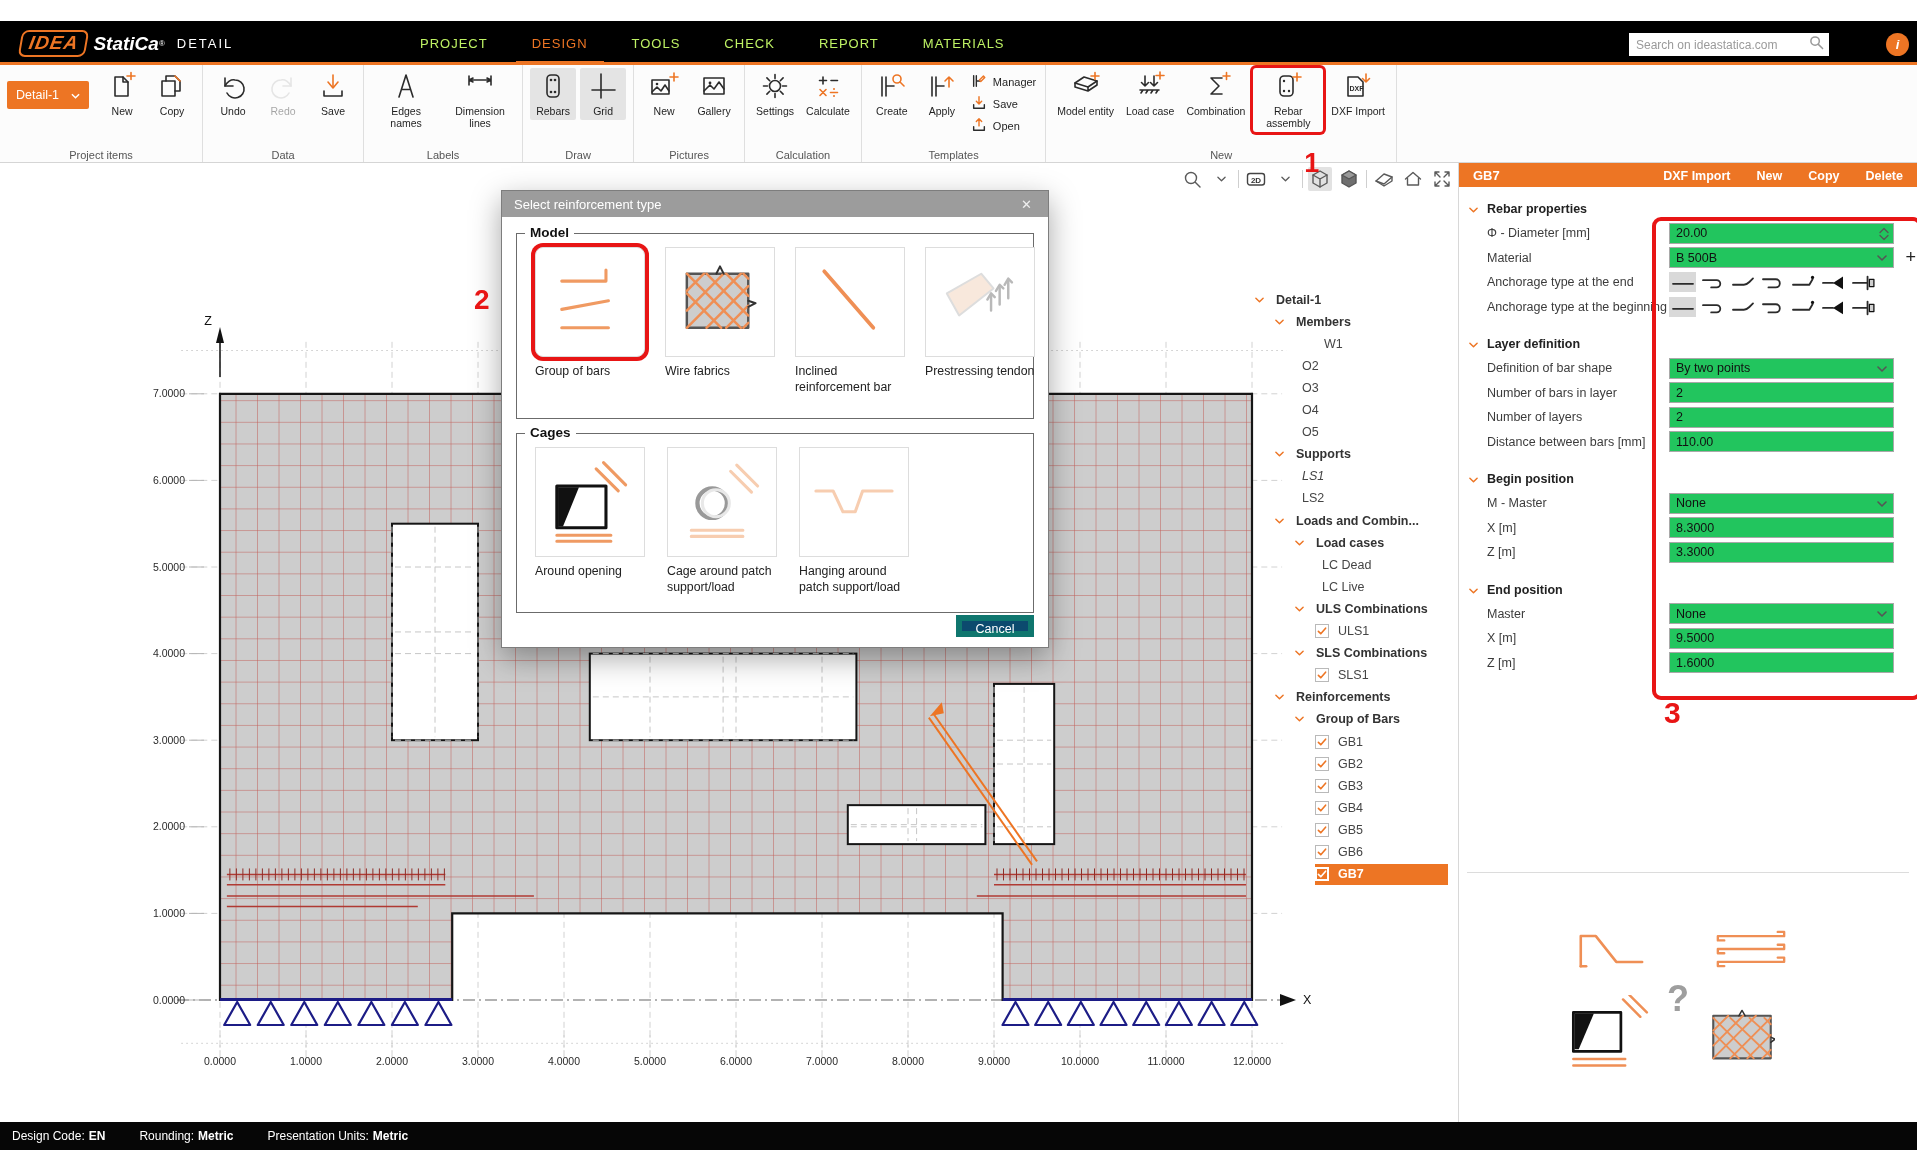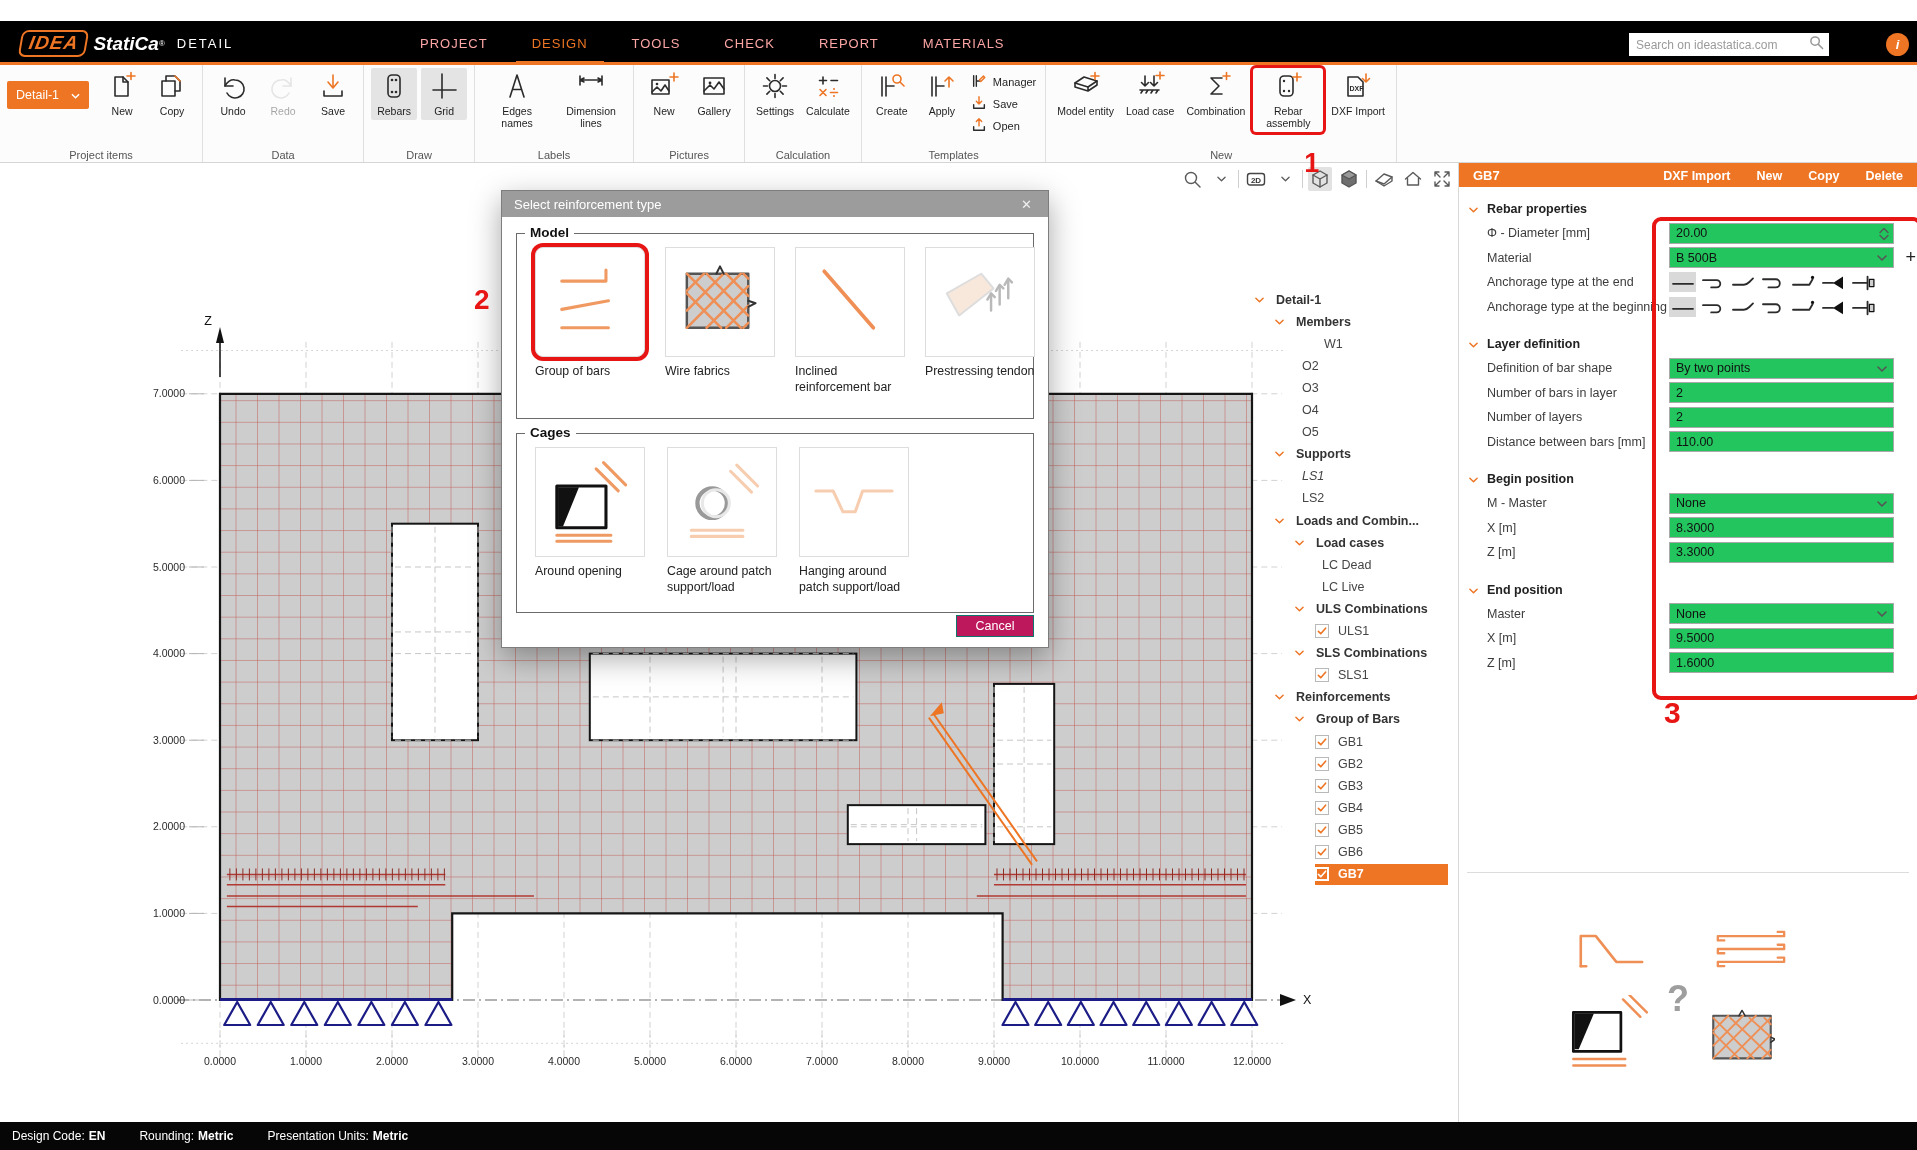--- a/index.html
+++ b/index.html
@@ -10,21 +10,21 @@
   .win-controls{position:absolute;right:0;top:0;height:27px;display:flex;}
   .win-btn{width:46px;text-align:center;color:#c9c9c9;font-size:13px;line-height:27px;cursor:default;}
   
   #appheader{position:absolute;left:0;top:27px;width:100%;height:35px;background:#000;border-bottom:3px solid #ed7524;z-index:5;}
   #logo{position:absolute;left:20px;top:3px;display:flex;align-items:center;}
   .logo-idea{display:inline-block;border:2px solid #ed7524;border-radius:7px;color:#ed7524;font-style:italic;font-weight:bold;font-size:19px;padding:0 7px 1px;transform:skewX(-10deg);letter-spacing:1px;}
   .logo-statica{color:#fff;font-style:italic;font-weight:bold;font-size:19px;margin-left:6px;}
   .logo-reg{color:#fff;font-size:8px;vertical-align:super;}
   .logo-product{color:#fff;font-size:13px;letter-spacing:2px;margin-left:12px;}
   #menu{position:absolute;left:420px;top:0;height:35px;display:flex;gap:44px;}
-  .menu-item{position:relative;color:#fca5a5;font-size:13px;letter-spacing:1px;line-height:33px;cursor:default;}
+  .menu-item{position:relative;color:#bef264;font-size:13px;letter-spacing:1px;line-height:33px;cursor:default;}
   .menu-item.active{color:#ed7524;}
   .menu-item.active::after{content:"";position:absolute;left:-16px;right:-16px;bottom:-3px;height:4px;background:#ed7524;}
   #searchbox{position:absolute;right:88px;top:6px;width:190px;height:23px;background:#fff;display:flex;align-items:center;padding:0 5px;}
   #searchbox input{flex:1;border:none;outline:none;font-size:12px;color:#555;font-family:"Liberation Sans",sans-serif;background:transparent;}
   #searchbox input::placeholder{color:#9a9a9a;}
   #infobadge{position:absolute;right:8px;top:6px;width:23px;height:23px;border-radius:50%;background:#ed7524;color:#fff;font-weight:bold;font-style:italic;text-align:center;line-height:23px;font-size:13px;}
   
   #ribbon{position:absolute;left:0;top:65px;width:100%;height:97px;background:#fcfcfc;border-bottom:1px solid #d5d5d5;display:flex;z-index:4;}
   .rgroup{position:relative;height:97px;border-right:1px solid #dfdfdf;padding:3px 7px 16px;box-sizing:border-box;}
   .rgroup-label{position:absolute;bottom:1px;left:0;right:0;text-align:center;font-size:11px;color:#555;}
@@ -86,21 +86,21 @@
   .dlg-close{color:#efefef;font-size:13px;padding:0 4px;}
   .groupbox{position:relative;border:1px solid #6b6b6b;margin:0 14px;}
   #gb-model{margin-top:16px;height:184px;}
   #gb-cages{margin-top:14px;height:178px;}
   .legend{position:absolute;top:-9px;left:8px;background:#fff;padding:0 5px;font-weight:bold;font-size:13.5px;color:#111;}
   .tiles{display:flex;gap:20px;padding:13px 0 0 18px;}
   .tile-wrap{width:112px;}
   .tile{width:110px;height:110px;border:1px solid #ddd;background:#fff;display:flex;align-items:center;justify-content:center;box-sizing:border-box;}
   .tile-annotated{box-shadow:0 0 0 4px #e81515;border-radius:8px;}
   .tile-label{margin-top:7px;font-size:12.3px;color:#222;line-height:1.3;}
-  #dlg-cancel{position:absolute;right:14px;bottom:10px;width:78px;height:22px;background:#be185d;color:#fff;border:1px solid #0f766e;font-size:12.5px;font-family:"Liberation Sans",sans-serif;}
+  #dlg-cancel{position:absolute;right:14px;bottom:10px;width:78px;height:22px;background:#0c4a6e;color:#fff;border:6px solid #0f766e;font-size:12.5px;font-family:"Liberation Sans",sans-serif;}
   
   .annum{position:absolute;font-weight:bold;color:#e81515;z-index:60;}
   #ann1{font-size:27px;}
   #ann2{left:474px;top:284px;font-size:28px;z-index:60;}
   
   #statusbar{position:absolute;left:0;bottom:0;width:100%;height:28px;background:#060606;color:#fff;display:flex;align-items:center;padding-left:12px;z-index:5;box-sizing:border-box;}
   .sb-item{font-size:12px;margin-right:34px;}
   .sb-item b{margin-left:4px;}
   svg text{font-family:"Liberation Sans",sans-serif;}
 </style>
@@ -199,57 +199,57 @@
               </g>
               <path d="M6 25h18M6 20v5M24 20v5"></path>
             </svg></span>
           <span>Save</span>
         </div>
       </div>
       <div class="rgroup-label">Data</div>
     </div>
     <div class="rgroup">
       <div class="rbtns">
+        <div class="rbtn">
+          <span><svg viewBox="0 0 30 30" width="30" height="30" fill="none" stroke="#2b2b2b" stroke-width="1.6" stroke-linecap="round" stroke-linejoin="round">
+              <path d="M8 26L15 4l7 22M10.5 18.5h9"></path>
+            </svg></span>
+          <span>Edges names</span>
+        </div>
+        <div class="rbtn">
+          <span><svg viewBox="0 0 30 30" width="30" height="30" fill="none" stroke="#2b2b2b" stroke-width="1.6" stroke-linecap="round" stroke-linejoin="round">
+              <path d="M4 14V5M26 14V5M4 9h22M8 7l-4 2 4 2M22 7l4 2-4 2"></path>
+            </svg></span>
+          <span>Dimension lines</span>
+        </div>
+      </div>
+      <div class="rgroup-label">Labels</div>
+    </div>
+    <div class="rgroup">
+      <div class="rbtns">
         <div class="rbtn active">
           <span><svg viewBox="0 0 30 30" width="30" height="30" fill="none" stroke="#2b2b2b" stroke-width="1.6" stroke-linecap="round" stroke-linejoin="round">
               <rect x="9" y="4" width="12" height="22" rx="4"></rect>
               <g fill="#2b2b2b" stroke="none">
                 <circle cx="13" cy="9" r="1.3"></circle>
                 <circle cx="17" cy="9" r="1.3"></circle>
                 <circle cx="13" cy="21" r="1.3"></circle>
                 <circle cx="17" cy="21" r="1.3"></circle>
               </g>
             </svg></span>
           <span>Rebars</span>
         </div>
         <div class="rbtn active">
           <span><svg viewBox="0 0 30 30" width="30" height="30" fill="none" stroke="#2b2b2b" stroke-width="1.6" stroke-linecap="round" stroke-linejoin="round">
               <path d="M4 19h23M13 3v24"></path>
             </svg></span>
           <span>Grid</span>
         </div>
       </div>
       <div class="rgroup-label">Draw</div>
-    </div>
-    <div class="rgroup">
-      <div class="rbtns">
-        <div class="rbtn">
-          <span><svg viewBox="0 0 30 30" width="30" height="30" fill="none" stroke="#2b2b2b" stroke-width="1.6" stroke-linecap="round" stroke-linejoin="round">
-              <path d="M8 26L15 4l7 22M10.5 18.5h9"></path>
-            </svg></span>
-          <span>Edges names</span>
-        </div>
-        <div class="rbtn">
-          <span><svg viewBox="0 0 30 30" width="30" height="30" fill="none" stroke="#2b2b2b" stroke-width="1.6" stroke-linecap="round" stroke-linejoin="round">
-              <path d="M4 14V5M26 14V5M4 9h22M8 7l-4 2 4 2M22 7l4 2-4 2"></path>
-            </svg></span>
-          <span>Dimension lines</span>
-        </div>
-      </div>
-      <div class="rgroup-label">Labels</div>
     </div>
     <div class="rgroup">
       <div class="rbtns">
         <div class="rbtn">
           <span><svg viewBox="0 0 30 30" width="30" height="30" fill="none" stroke="#2b2b2b" stroke-width="1.6" stroke-linecap="round" stroke-linejoin="round">
               <rect x="3" y="9" width="17" height="14"></rect>
               <circle cx="8" cy="13" r="1.3" fill="#2b2b2b" stroke="none"></circle>
               <path d="M3 21l5-5 4 4 4-6 4 6"></path>
               <g stroke="#ed7524">
                 <path d="M21 6h8M25 2v8"></path>

